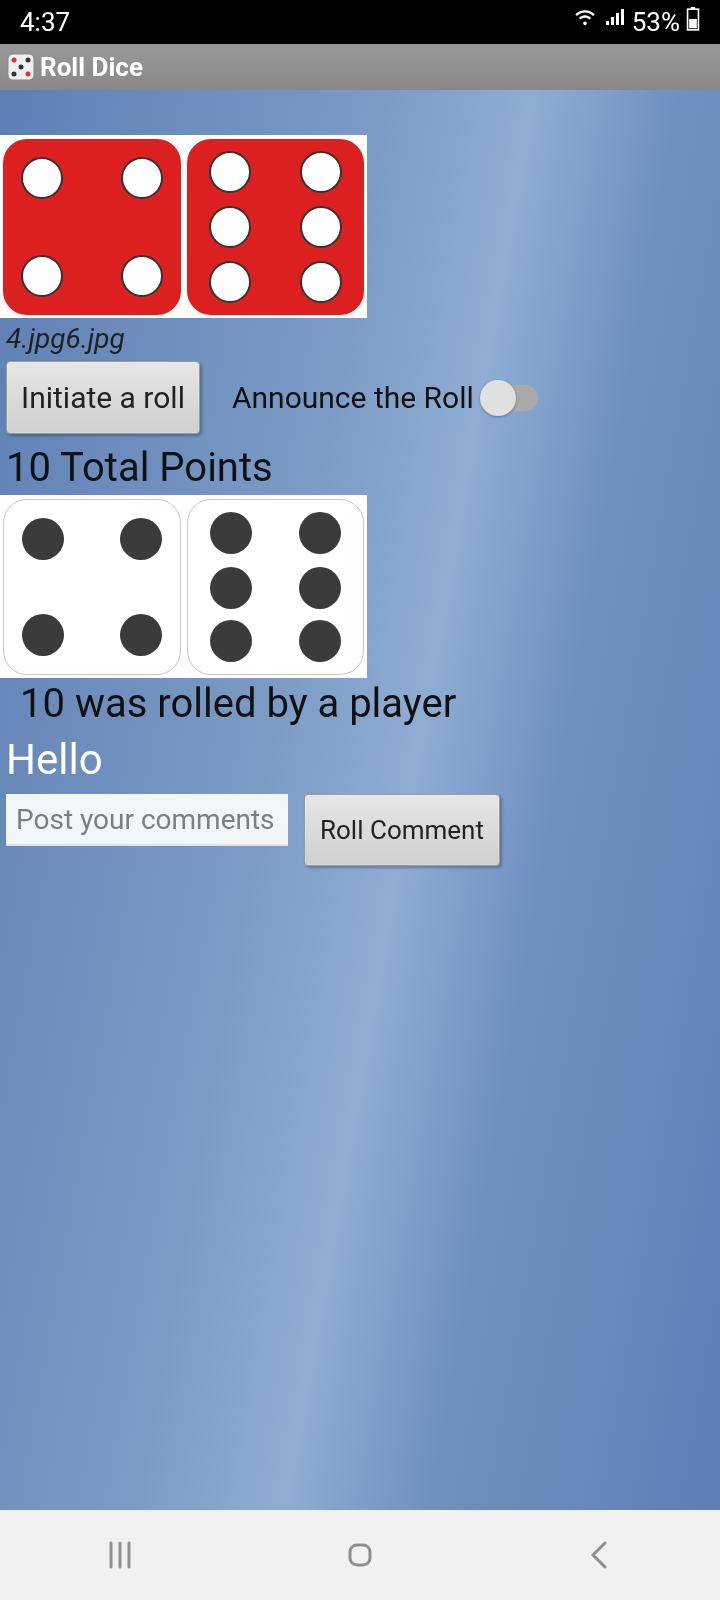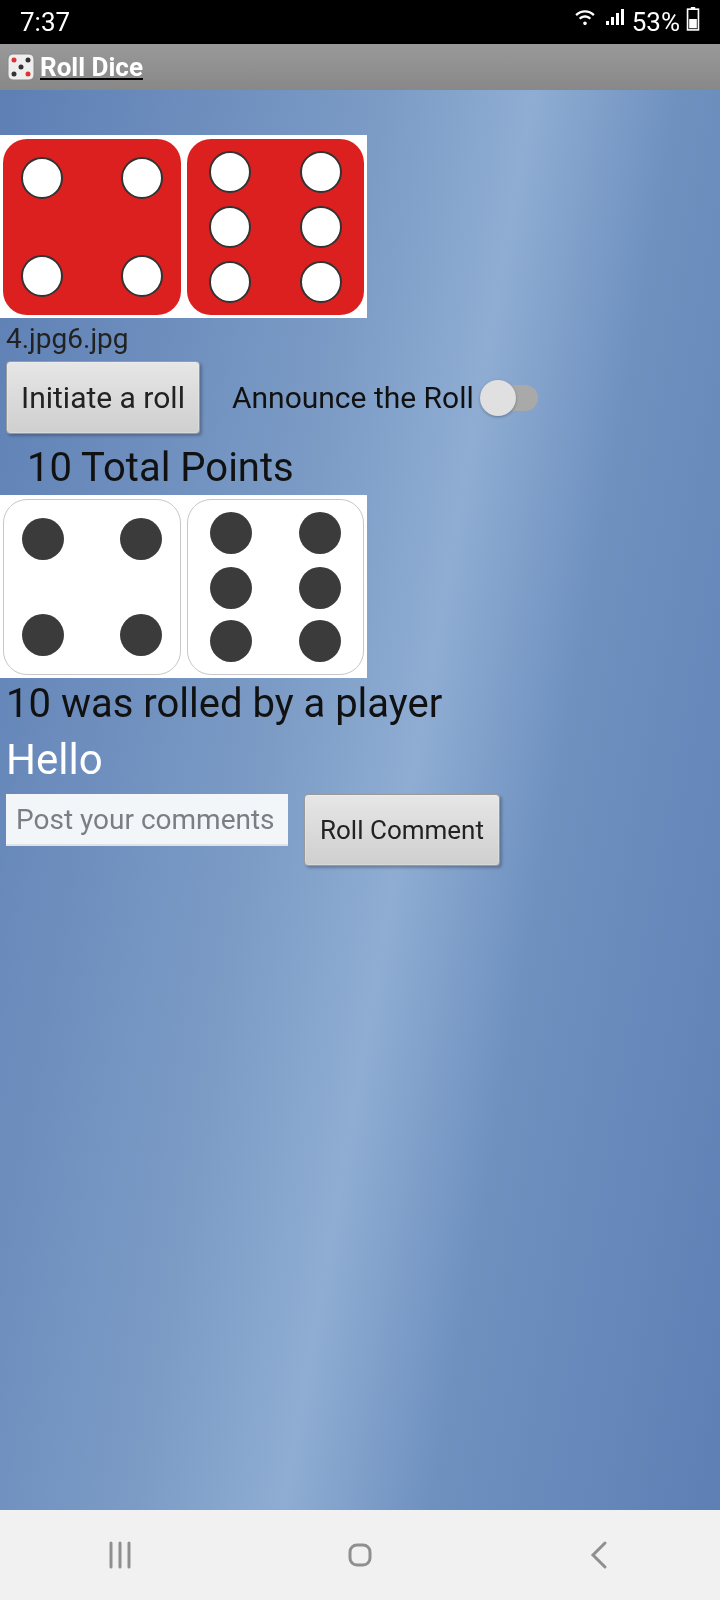--- a/index.html
+++ b/index.html
@@ -23,65 +23,64 @@
     }
     .status-right { display: flex; align-items: flex-start; gap: 6px; }
     .status-right svg { fill: #fff; }
     .app-bar {
       height: 46px;
       background: linear-gradient(#999, #888);
       display: flex;
       align-items: center;
       padding: 0 6px;
       gap: 4px;
-      text-decoration: underline;
     }
     .app-bar-title { color: #fff; font-weight: bold; font-size: 26px; }
     .app-icon { width: 30px; height: 30px; }
     .main {
       height: calc(1600px - 44px - 46px - 90px);
       background: linear-gradient(100deg, #5d7fb4 0%, #7c9cc6 40%, #8fadd3 55%, #6f91c0 70%, #5d7fb4 100%);
       padding: 0;
     }
     .spacer-top { height: 45px; }
     .dice-row { display: flex; background: #fff; width: 367px; height: 183px; }
     .dice-red {
       width: 178px; height: 176px; margin: 4px 3px;
       background: #dc2020;
       border-radius: 24px;
       position: relative;
     }
     .pip-w { width: 42px; height: 42px; background: #fff; border: 2px solid #333; border-radius: 50%; position: absolute; }
-    .filenames { font-size: 28px; color: #222; padding: 4px 6px 4px 6px; }
+    .filenames { font-size: 28px; color: #222; padding: 4px 6px 4px 6px; font-style: italic; }
     .row-roll { display: flex; align-items: center; gap: 32px; padding: 2px 6px; }
     .btn {
       background: linear-gradient(#e6e6e6, #cfcfcf);
       border: 1px solid #9a9a9a;
       box-shadow: inset 0 0 0 1px #fff3, 2px 2px 3px rgba(0,0,0,0.25);
       padding: 18px 14px;
       font-size: 30px;
       color: #222;
       border-radius: 4px;
       font-family: inherit;
     }
     .announce-wrap { display: flex; align-items: center; gap: 8px; }
     .announce-label { font-size: 30px; color: #111; }
     .switch { width: 56px; height: 26px; background: #a9a9a9; border-radius: 14px; position: relative; }
     .switch .knob { width: 36px; height: 36px; background: #e0e0e0; border-radius: 50%; position: absolute; left: -2px; top: -5px; box-shadow: 0 1px 3px rgba(0,0,0,0.3); }
-    .total { font-size: 40px; color: #111; padding: 8px 6px 4px 6px; margin-left: 21px; }
+    .total { font-size: 40px; color: #111; padding: 8px 6px 4px 6px; }
     .dice-white-row { display: flex; width: 367px; height: 183px; background: #fff; }
     .dice-white {
       width: 178px; height: 176px; margin: 4px 3px;
       background: #fff;
       border: 1px solid #c7c7c7;
       border-radius: 24px;
       position: relative;
     }
     .pip-d { width: 42px; height: 42px; background: #3b3b3b; border-radius: 50%; position: absolute; }
-    .rolled-text { font-size: 40px; color: #111; padding: 2px 6px 2px 6px; }
+    .rolled-text { font-size: 40px; color: #111; padding: 2px 6px 2px 20px; }
     .hello { font-size: 42px; color: #fff; padding: 6px 8px 10px 6px; }
     .comment-row { display: flex; align-items: stretch; gap: 16px; padding: 0 6px; }
     .comment-input {
       width: 282px; height: 52px;
       background: #f3f6f9;
       border: none;
       border-bottom: 2px solid rgba(0,0,0,0.08);
       font-size: 28px;
       color: #666;
       padding: 8px 10px;
@@ -104,21 +103,21 @@
       display: flex;
       align-items: center;
       justify-content: space-around;
     }
     .nav-bar svg { stroke: #8f8f8f; fill: none; }
   </style>
 </head>
 <body>
 
 <div class="status-bar">
-  <span>7:37</span>
+  <span>4:37</span>
   <div class="status-right">
     <svg width="26" height="20" viewBox="0 0 24 20">
         <path d="M12 18c1 0 1.8-.8 1.8-1.8S13 14.4 12 14.4s-1.8.8-1.8 1.8S11 18 12 18zm-4.5-5.5c2.5-2.5 6.5-2.5 9 0l1.6-1.6c-3.4-3.4-8.8-3.4-12.2 0l1.6 1.6zM3.9 8.9c4.5-4.5 11.7-4.5 16.2 0l1.6-1.6C16.3 1.9 7.7 1.9 2.3 7.3l1.6 1.6z"></path>
       </svg>
     <svg width="22" height="20" viewBox="0 0 20 20">
         <rect x="1" y="14" width="3" height="4"></rect>
         <rect x="6" y="10" width="3" height="8"></rect>
         <rect x="11" y="6" width="3" height="12"></rect>
         <rect x="16" y="2" width="3" height="16"></rect>
       </svg>

